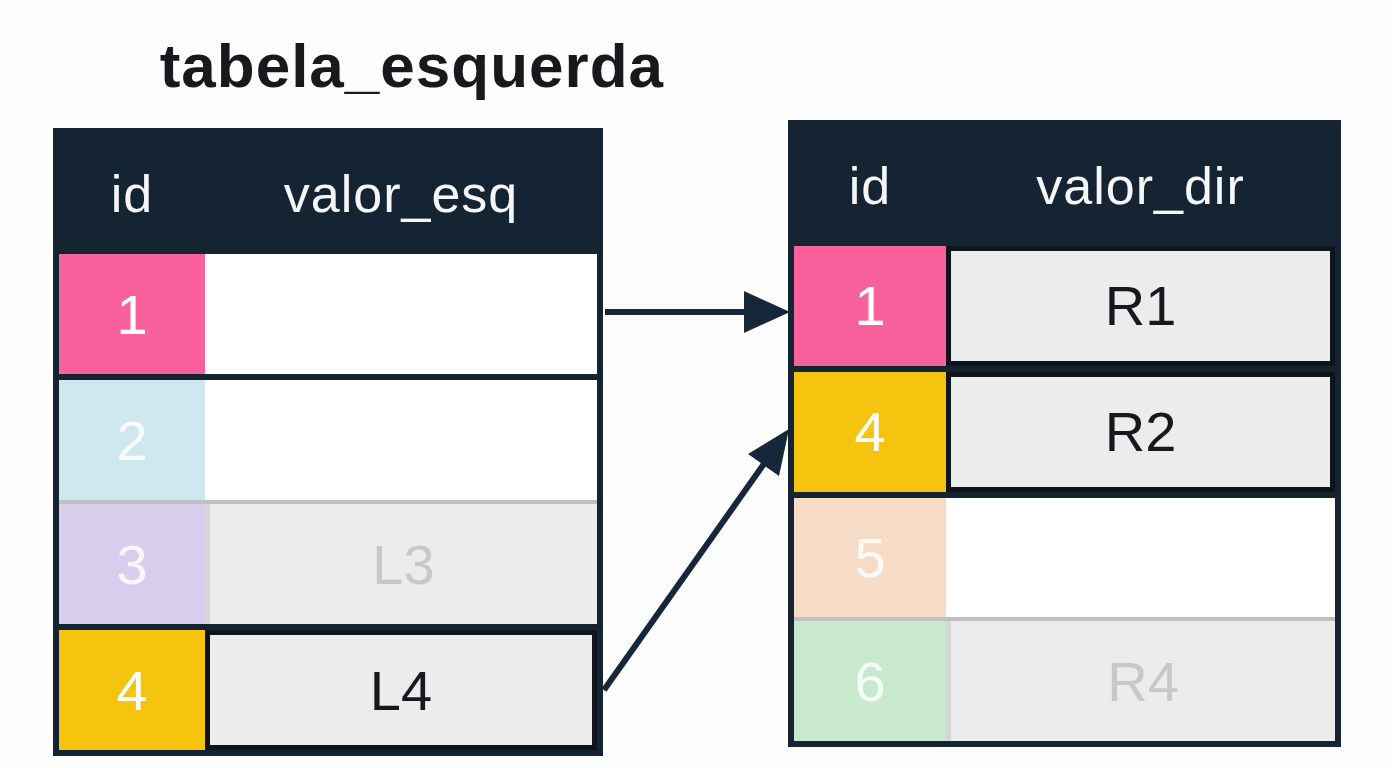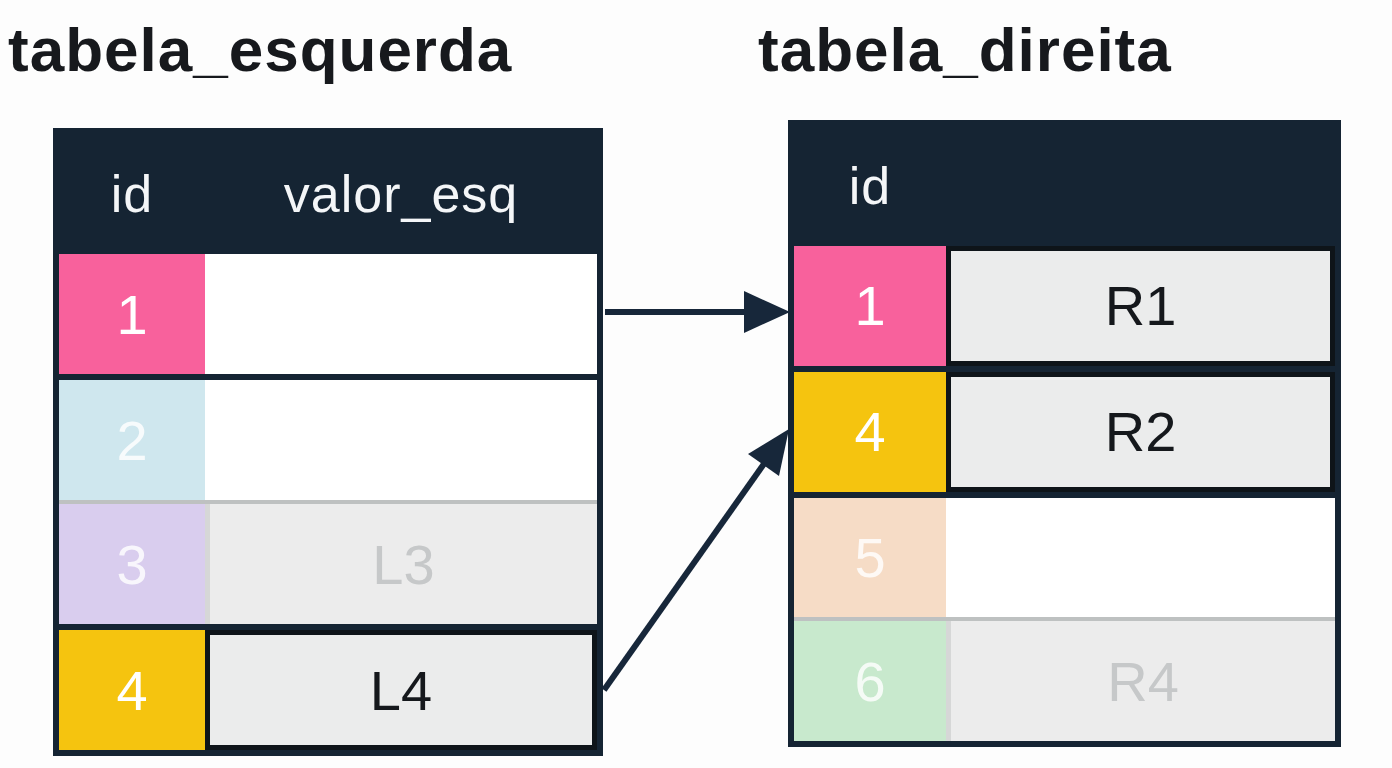--- a/index.html
+++ b/index.html
@@ -9,22 +9,22 @@
     --cell-faded:#ECECEC;
     --faded-text:#C6C8C9;
     --faded-sep:#BEC1C1;
     --match-border:#0E1419;
     --bg:#FDFDFD;
   }
   *{box-sizing:border-box;margin:0;padding:0;}
   body{background:#fff;font-family:"Liberation Sans","DejaVu Sans",sans-serif;}
   .canvas{position:relative;width:1392px;height:768px;background:var(--bg);overflow:hidden;}
 
-  .table-title{position:absolute;top:14px;font-size:62px;font-weight:700;color:#17191D;
-    text-align:left;letter-spacing:1px;}
+  .table-title{position:absolute;top:30px;font-size:62px;font-weight:700;color:#17191D;
+    text-align:right;letter-spacing:1px;}
   .title-left{left:8px;width:656px;}
   .title-right{left:758px;width:614px;}
 
   .dtable{position:absolute;border:6px solid var(--navy);background:#fff;
     display:flex;flex-direction:column;}
   .dtable.left{left:53px;top:128px;width:550px;height:628px;}
   .dtable.right{left:788px;top:120px;width:553px;height:627px;}
 
   .thead,.trow{display:grid;flex:1;}
   .dtable.left  .thead,.dtable.left  .trow{grid-template-columns:146px 1fr;}
@@ -48,21 +48,20 @@
   .trow.gray-above{border-top:4px solid var(--faded-sep);}
 
   svg.arrows{position:absolute;left:0;top:0;width:1392px;height:768px;pointer-events:none;}
 </style>
 </head>
 <body>
 
 <div class="canvas">
 
   <div class="table-title title-left">tabela_esquerda</div>
-  <div class="table-title title-right">tabela_direita</div>
 
   <div class="dtable left">
     <div class="thead">
       <div class="th">id</div>
       <div class="th">valor_esq</div>
     </div>
     <div class="trow matched nav-below">
       <div class="td-id" style="background: rgb(248, 97, 156);">1</div>
     </div>
     <div class="trow faded">
@@ -74,20 +73,21 @@
     </div>
     <div class="trow matched nav-above">
       <div class="td-id" style="background: rgb(245, 196, 15);">4</div>
       <div class="td-val">L4</div>
     </div>
   </div>
 
   <div class="dtable right">
     <div class="thead">
       <div class="th">id</div>
+      <div class="th">valor_dir</div>
     </div>
     <div class="trow matched nav-below">
       <div class="td-id" style="background: rgb(248, 97, 156);">1</div>
       <div class="td-val">R1</div>
     </div>
     <div class="trow matched nav-below">
       <div class="td-id" style="background: rgb(245, 196, 15);">4</div>
       <div class="td-val">R2</div>
     </div>
     <div class="trow faded">

